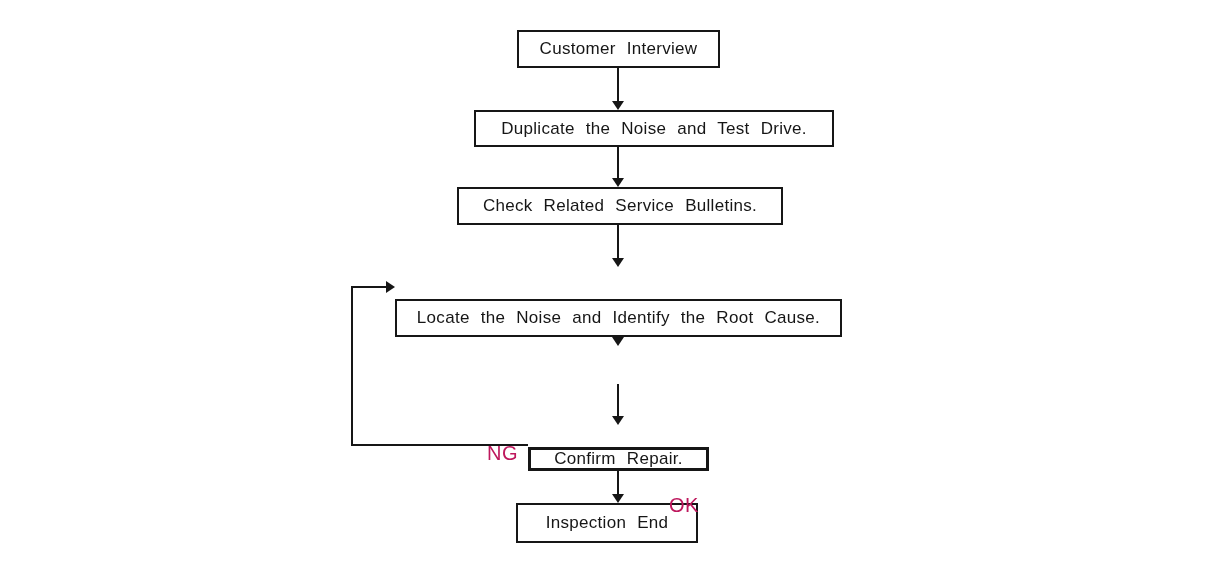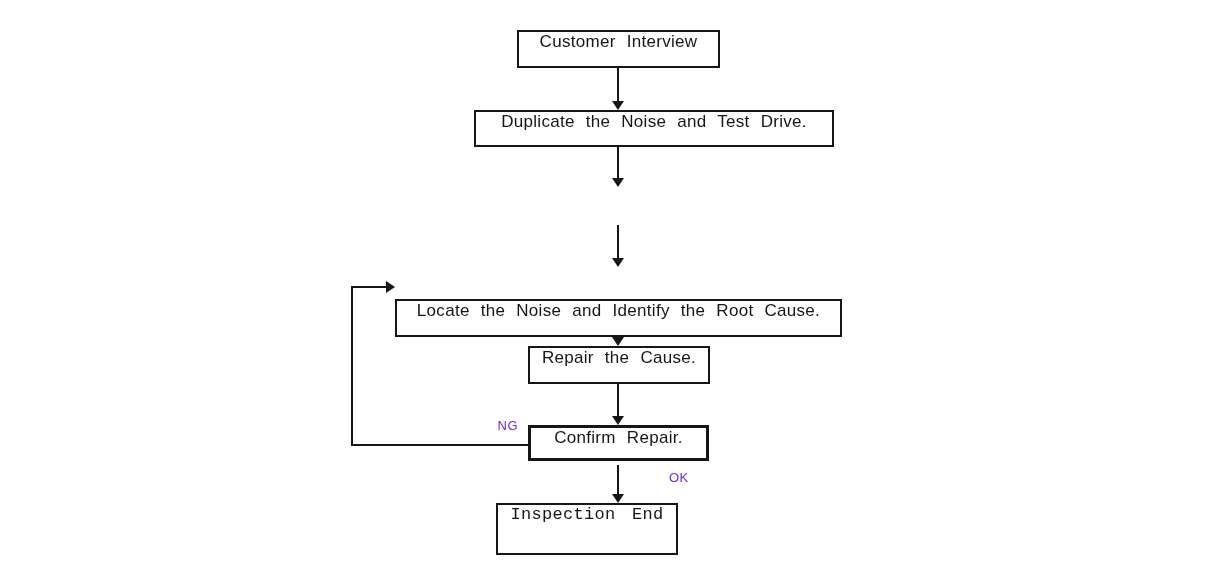--- a/index.html
+++ b/index.html
@@ -20,35 +20,36 @@
     left: 0;
     top: 0;
   }
   .node {
     position: absolute;
     box-sizing: border-box;
     border: 2px solid #161616;
     background: #ffffff;
     color: #161616;
     display: flex;
-    align-items: flex-start;
+    align-items: center;
     justify-content: center;
     font-size: 17px;
     letter-spacing: 0.3px;
     word-spacing: 6px;
     white-space: nowrap;
   }
   .node.emphasis {
     border-width: 3px;
   }
   .edge-label {
     position: absolute;
-    color: #6d28d9;
-    font-size: 13px;
+    color: #be185d;
+    font-size: 20px;
     letter-spacing: 0.5px;
+    margin-top: 24px;
   }
   .edge-label.ng {
     left: 452px;
     top: 418px;
     width: 66px;
     text-align: right;
   }
   .edge-label.ok {
     left: 669px;
     top: 470px;
@@ -81,33 +82,33 @@
   </svg>
 
   <div class="node" style="left:517px; top:30px;  width:203px; height:38px;">
     <span>Customer Interview</span>
   </div>
 
   <div class="node" style="left:438px; top:110px; width:360px; height:37px;margin-left:36px;">
     <span>Duplicate the Noise and Test Drive.</span>
   </div>
 
+  <div class="node" style="left:457px; top:187px; width:326px; height:38px;">
+    <span>Check Related Service Bulletins.</span>
+  </div>
 
   <div class="node" style="left:395px; top:267px; width:447px; height:38px;margin-top:32px;">
     <span>Locate the Noise and Identify the Root Cause.</span>
   </div>
 
-  <div class="node" style="left:528px; top:346px; width:182px; height:38px;">
-    <span>Repair the Cause.</span>
-  </div>
 
-  <div class="node emphasis" style="left:528px; top:425px; width:181px; height:36px;">
+  <div class="node emphasis" style="left:528px; top:447px; width:181px; height:24px;">
     <span>Confirm Repair.</span>
   </div>
 
-  <div class="node" style="left:496px; top:503px; width:182px; height:52px;font-family:Liberation Mono, monospace;">
+  <div class="node" style="left:516px; top:503px; width:182px; height:40px;">
     <span>Inspection End</span>
   </div>
 
   <span class="edge-label ng">NG</span>
   <span class="edge-label ok">OK</span>
 
 </div>
 
 </body></html>

